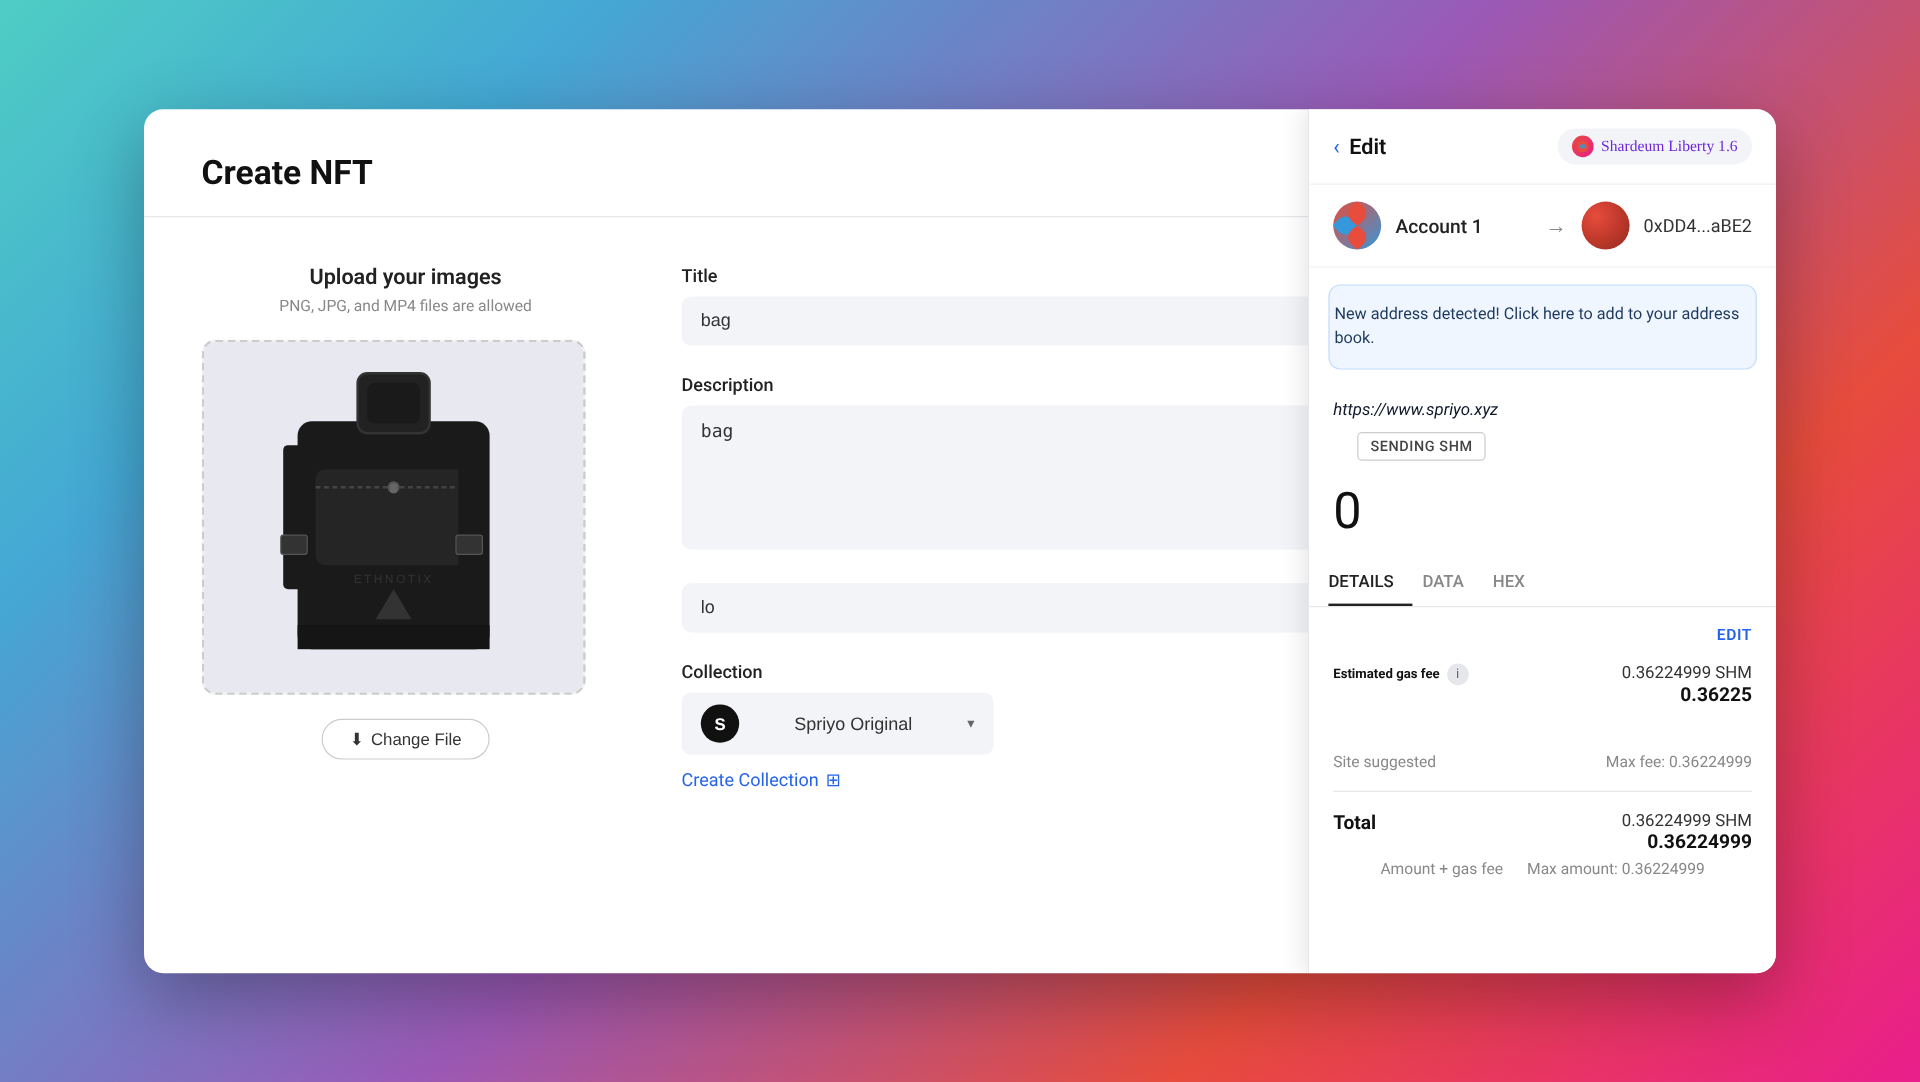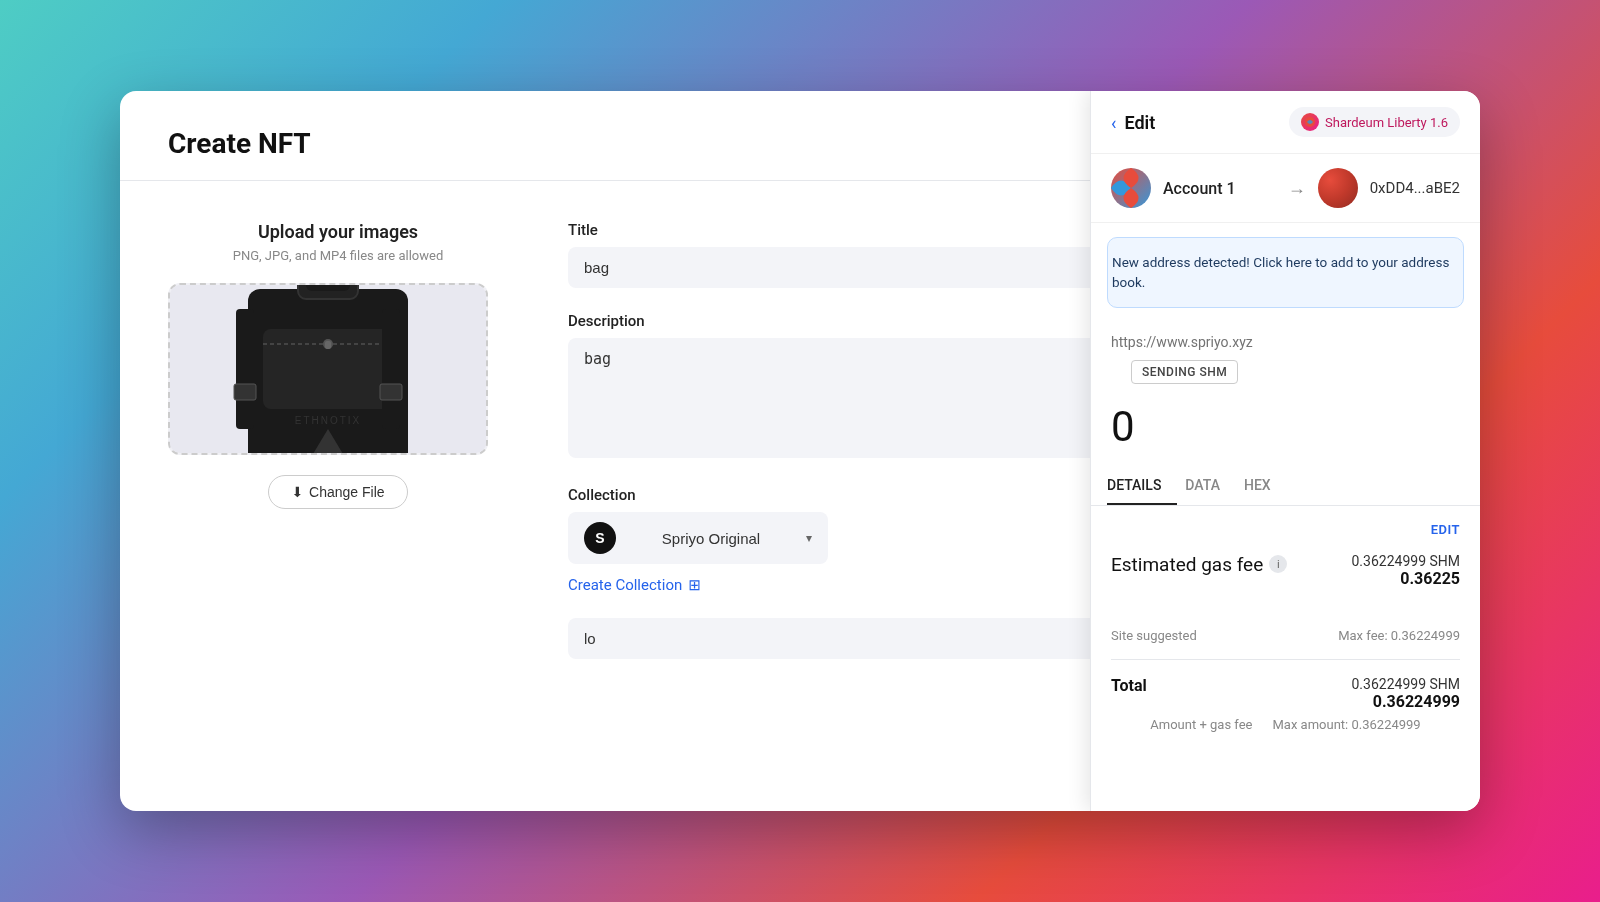--- a/index.html
+++ b/index.html
@@ -58,21 +58,21 @@
 
     .upload-sublabel {
       text-align: center;
       font-size: 13px;
       color: #888;
       margin-bottom: 20px;
     }
 
     .upload-area {
       width: 320px;
-      height: 172px;
+      height: 296px;
       border: 2px dashed #ccc;
       border-radius: 12px;
       overflow: hidden;
       background: #f0f0f5;
       display: flex;
       align-items: center;
       justify-content: center;
       cursor: pointer;
     }
 
@@ -257,21 +257,22 @@
       background: linear-gradient(135deg, #e74c3c, #e91e8c);
       display: flex;
       align-items: center;
       justify-content: center;
       font-size: 10px;
       color: #fff;
     }
 
     .network-name {
       font-size: 13px;
-      color: #be185d;
+      color: #6d28d9;
+      font-family: Liberation Serif, serif;
     }
 
     .account-row {
       display: flex;
       align-items: center;
       padding: 14px 20px;
       border-bottom: 1px solid #f0f0f0;
       gap: 12px;
     }
 
@@ -330,21 +331,22 @@
       width: 6px;
     }
     .wallet-scrollable::-webkit-scrollbar-thumb {
       background: #ccc;
       border-radius: 3px;
     }
 
     .site-url {
       padding: 12px 20px 6px;
       font-size: 14px;
-      color: #737373;
+      color: #0f172a;
+      font-style: italic;
     }
 
     .sending-badge {
       margin: 4px 20px 10px;
       display: inline-block;
       border: 1px solid #ccc;
       border-radius: 4px;
       padding: 4px 10px;
       font-size: 12px;
       color: #444;
@@ -402,22 +404,22 @@
       margin-bottom: 8px;
     }
 
     .gas-fee-label {
       display: flex;
       align-items: center;
       gap: 6px;
     }
 
     .gas-fee-title {
-      font-size: 19px;
-      font-weight: 400;
+      font-size: 11px;
+      font-weight: 700;
       color: #111;
     }
 
     .info-icon {
       width: 18px;
       height: 18px;
       border-radius: 50%;
       background: #e5e7eb;
       display: flex;
       align-items: center;
@@ -563,40 +565,40 @@
     <div class="form-panel">
 
       <div class="form-group">
         <label class="form-label">Title</label>
         <input class="form-input" type="text" value="bag" style="">
       </div>
 
       <div class="form-group">
         <label class="form-label">Description</label>
         <textarea class="form-textarea" style="">bag</textarea>
+      </div>
+
+      <div class="form-group">
+        <input class="bottom-input" type="text" value="lo" style="">
       </div>
 
       <div class="form-group">
         <label class="form-label">Collection</label>
         <button class="collection-selector">
           <div class="collection-avatar">
             <span>S</span>
           </div>
           <span class="collection-name">Spriyo Original</span>
           <span class="chevron-icon">▾</span>
         </button>
         <a class="create-collection-link">
           <span>Create Collection</span>
           <span>⊞</span>
         </a>
       </div>
-
-      <div class="form-group">
-        <input class="bottom-input" type="text" value="lo" style="">
-      </div>
     </div>
   </div>
 
   <div class="wallet-panel">
 
     <div class="wallet-header">
       <div class="wallet-header-left">
         <span class="back-icon">‹</span>
         <span class="wallet-header-title">Edit</span>
       </div>

